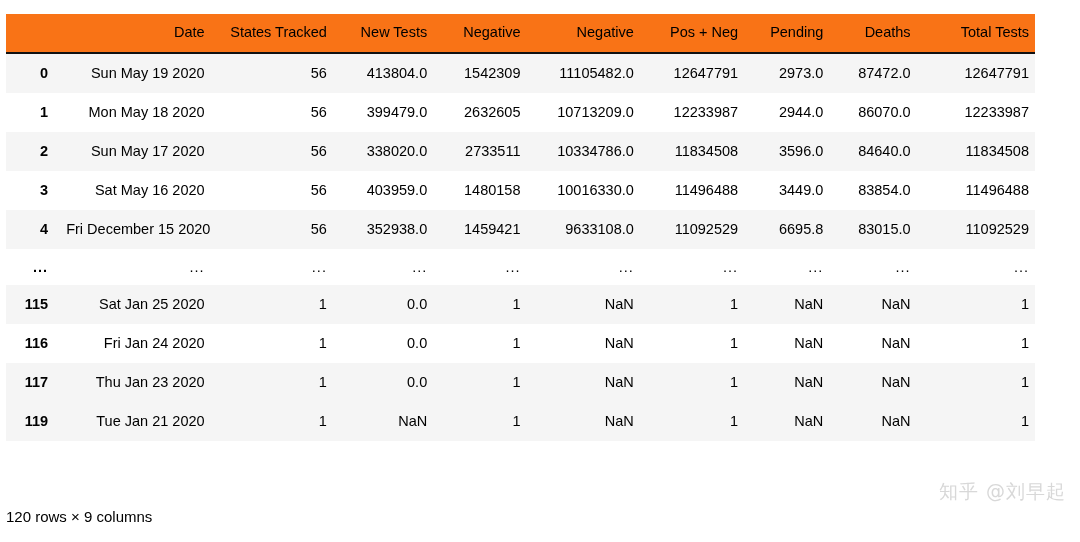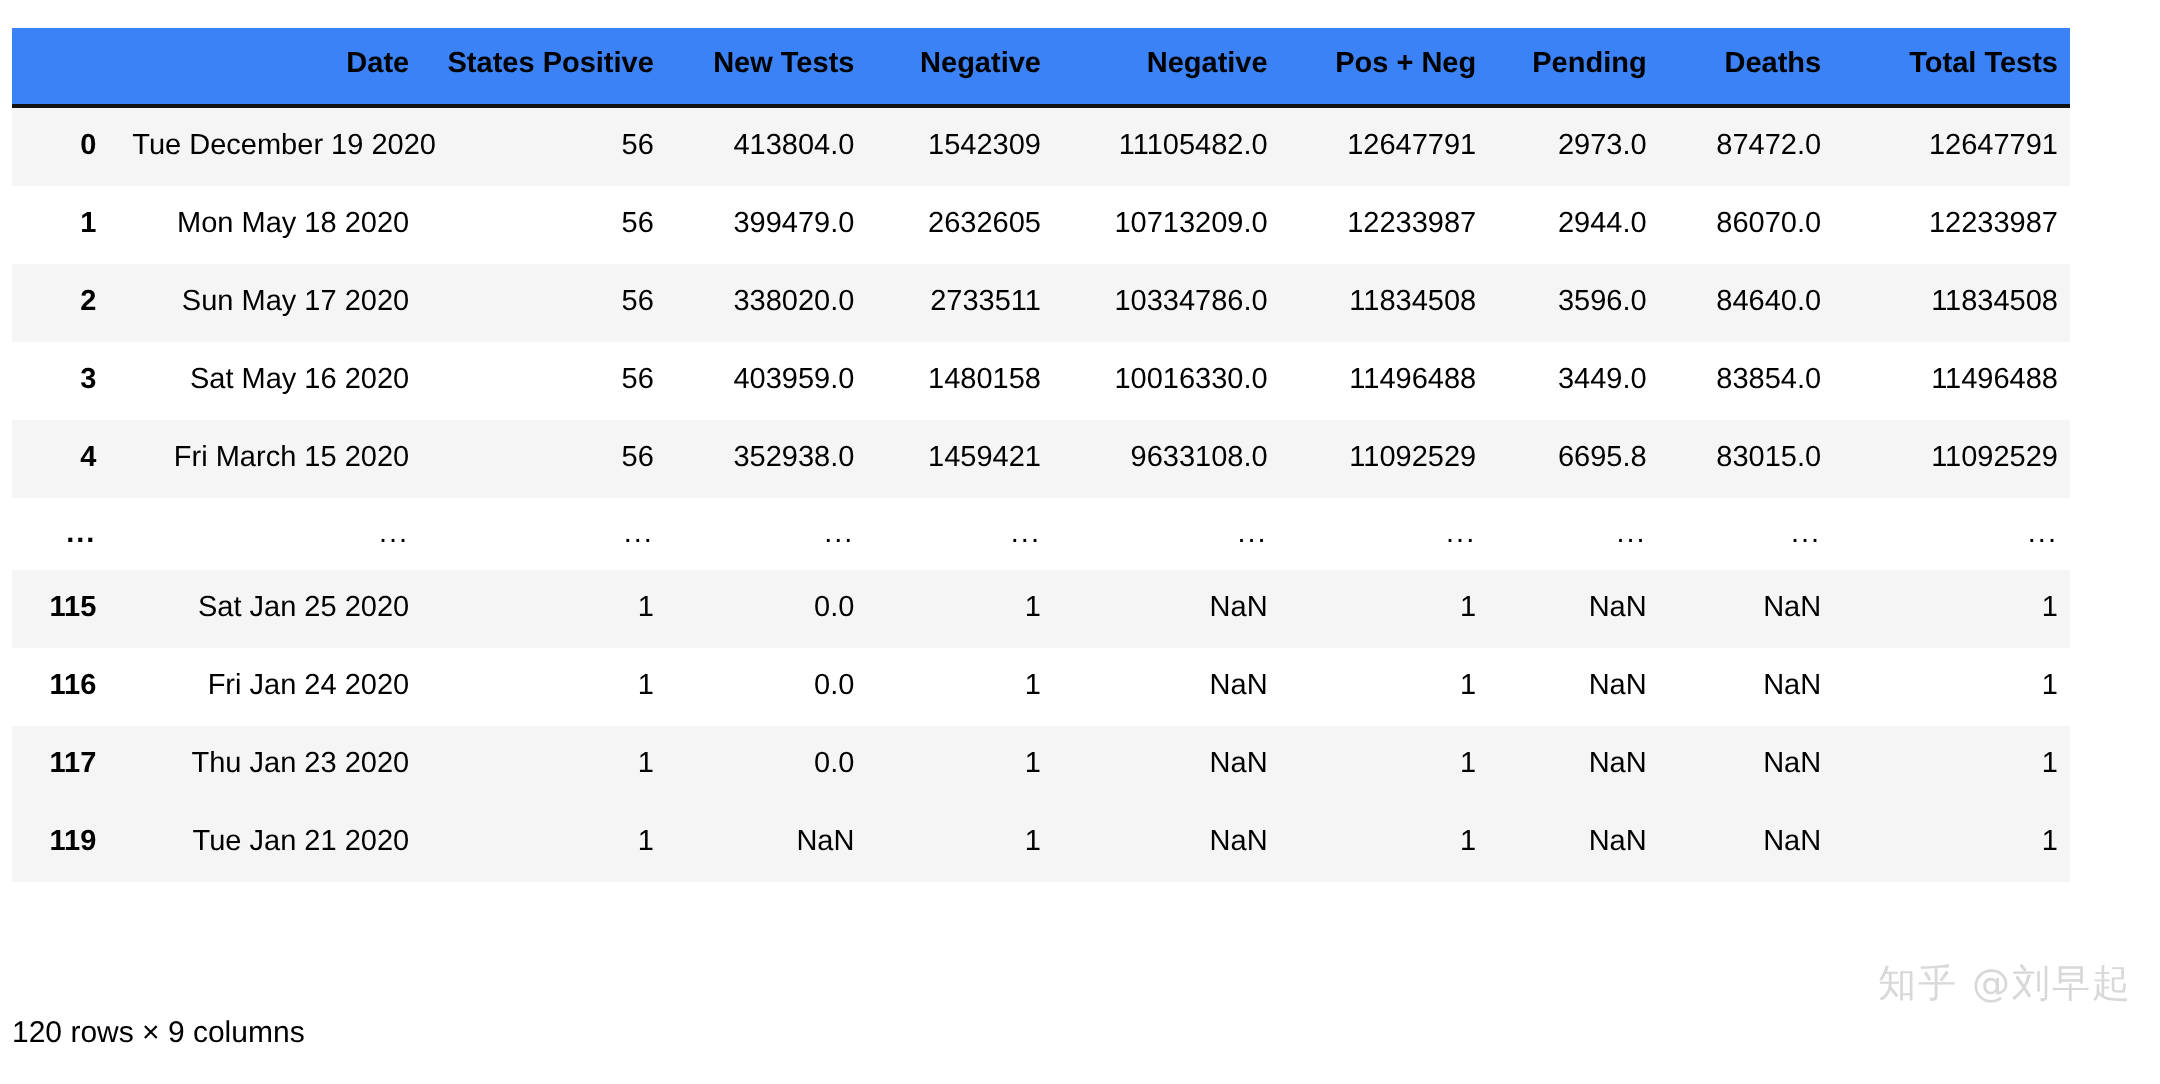--- a/index.html
+++ b/index.html
@@ -39,23 +39,23 @@
     padding: 0 6px;
     height: 39px;
     line-height: 39px;
     vertical-align: middle;
     white-space: nowrap;
     border: none;
   }
 
   
   table.df thead th {
-    font-weight: bold;
+    font-weight: normal;
     text-align: right;
-    background: #3b82f6;
+    background: #f97316;
     height: 36px;
     line-height: 36px;
     padding-bottom: 2px;
     border-bottom: 2.5px solid #111111;
   }
   table.df thead th.corner {
     border-bottom: 2.5px solid #111111;
   }
 
   
@@ -131,34 +131,34 @@
       <col class="c-neg">
       <col class="c-pn">
       <col class="c-pend">
       <col class="c-death">
       <col class="c-total">
     </colgroup>
     <thead>
       <tr>
         <th class="corner"></th>
         <th>Date</th>
-        <th>States Positive</th>
+        <th>States Tracked</th>
         <th>New Tests</th>
         <th>Negative</th>
         <th>Negative</th>
         <th>Pos + Neg</th>
         <th>Pending</th>
         <th>Deaths</th>
         <th>Total Tests</th>
       </tr>
     </thead>
     <tbody id="df-body">
         <tr class="odd">
           <th class="idx">0</th>
-          <td>Tue December 19 2020</td>
+          <td>Sun May 19 2020</td>
           <td>56</td>
           <td>413804.0</td>
           <td>1542309</td>
           <td>11105482.0</td>
           <td>12647791</td>
           <td>2973.0</td>
           <td>87472.0</td>
           <td>12647791</td>
         </tr>
         <tr class="even">
@@ -192,21 +192,21 @@
           <td>403959.0</td>
           <td>1480158</td>
           <td>10016330.0</td>
           <td>11496488</td>
           <td>3449.0</td>
           <td>83854.0</td>
           <td>11496488</td>
         </tr>
         <tr class="odd">
           <th class="idx">4</th>
-          <td>Fri March 15 2020</td>
+          <td>Fri December 15 2020</td>
           <td>56</td>
           <td>352938.0</td>
           <td>1459421</td>
           <td>9633108.0</td>
           <td>11092529</td>
           <td>6695.8</td>
           <td>83015.0</td>
           <td>11092529</td>
         </tr>
         <tr class="even dots">

